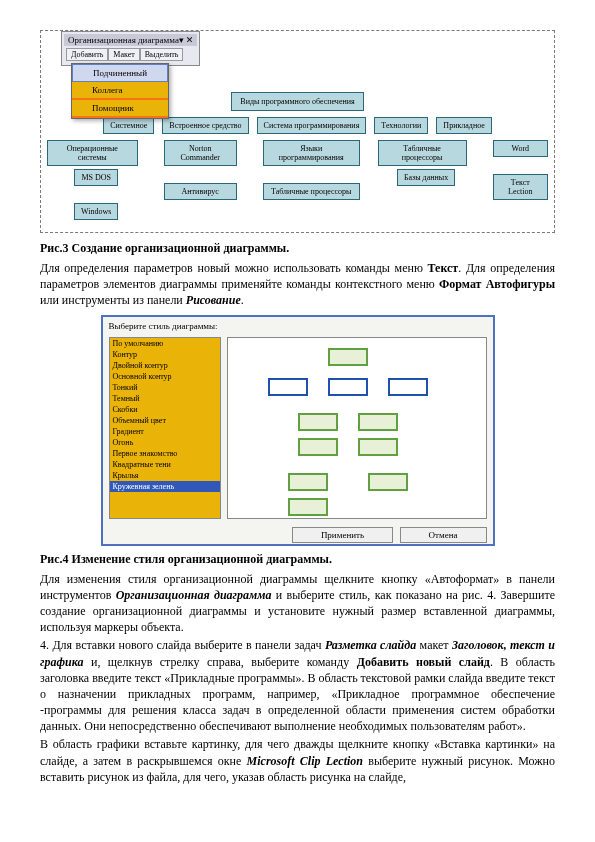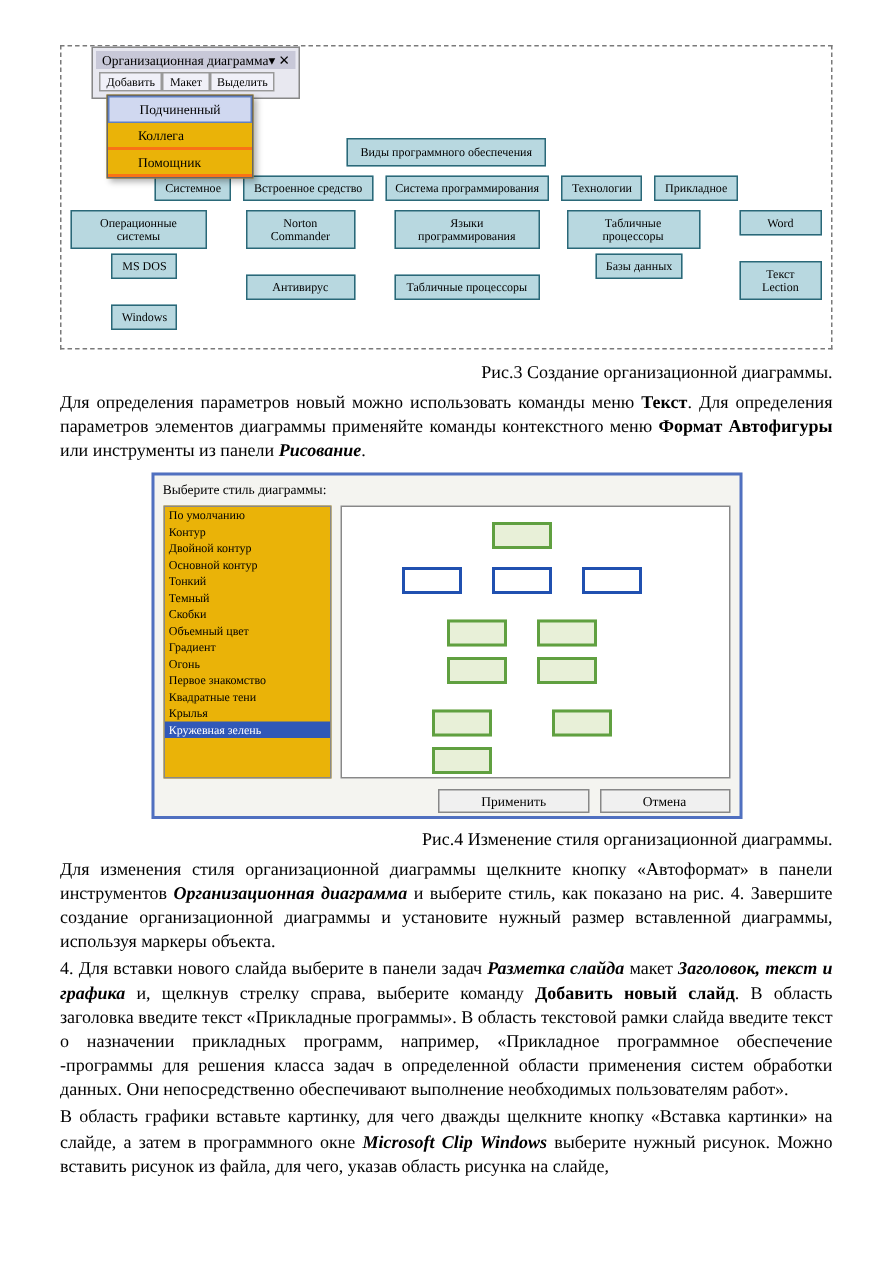--- a/index.html
+++ b/index.html
@@ -82,22 +82,22 @@
   gap: 8px;
   margin: 6px 0;
 }
 .chart-group {
   display: flex;
   flex-direction: column;
   align-items: center;
   gap: 3px;
 }
 .caption {
-  text-align: right;
-  font-weight: normal;
+  text-align: left;
+  font-weight: bold;
   margin: 6px 0 4px;
 }
 .body-text {
   text-align: justify;
   line-height: 1.35;
   margin: 2px 0;
 }
 .bold { font-weight: bold; }
 .italic { font-style: italic; }
 .dialog {
@@ -293,14 +293,14 @@
 
 <p class="body-text">
   <span>Для изменения стиля организационной диаграммы щелкните кнопку «Автоформат» в панели инструментов </span><span class="bold italic">Организационная диаграмма</span><span> и выберите стиль, как показано на рис. 4. Завершите создание организационной диаграммы и установите нужный размер вставленной диаграммы, используя маркеры объекта.</span>
 </p>
 
 <p class="body-text">
   <span>4. Для вставки нового слайда выберите в панели задач </span><span class="bold italic">Разметка слайда</span><span> макет </span><span class="bold italic">Заголовок, текст и графика</span><span> и, щелкнув стрелку справа, выберите команду </span><span class="bold">Добавить новый слайд</span><span>. В область заголовка введите текст «Прикладные программы». В область текстовой рамки слайда введите текст о назначении прикладных программ, например, «Прикладное программное обеспечение -программы для решения класса задач в определенной области применения систем обработки данных. Они непосредственно обеспечивают выполнение необходимых пользователям работ».</span>
 </p>
 
 <p class="body-text">
-  <span>В область графики вставьте картинку, для чего дважды щелкните кнопку «Вставка картинки» на слайде, а затем в программного окне </span><span class="bold italic">Microsoft Clip Windows</span><span> выберите нужный рисунок. Можно вставить рисунок из файла, для чего, указав область рисунка на слайде,</span>
+  <span>В область графики вставьте картинку, для чего дважды щелкните кнопку «Вставка картинки» на слайде, а затем в раскрывшемся окне </span><span class="bold italic">Microsoft Clip Lection</span><span> выберите нужный рисунок. Можно вставить рисунок из файла, для чего, указав область рисунка на слайде,</span>
 </p>
 
 </body></html>

